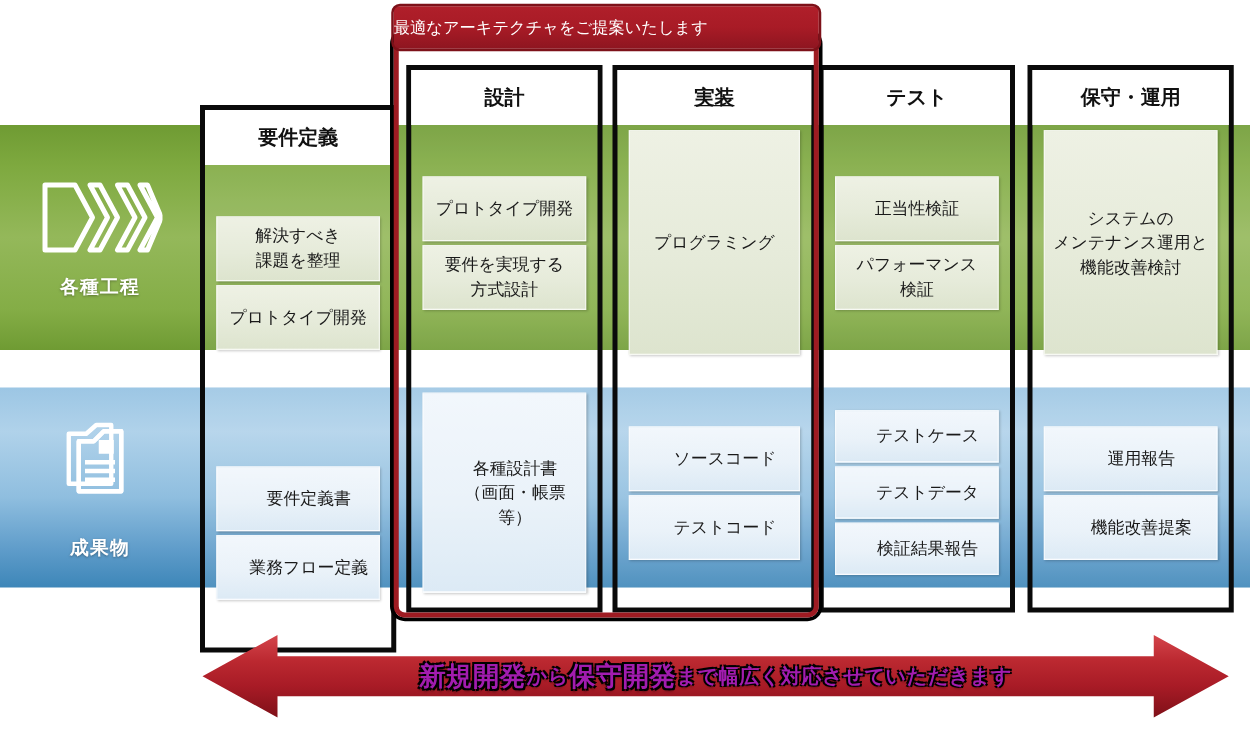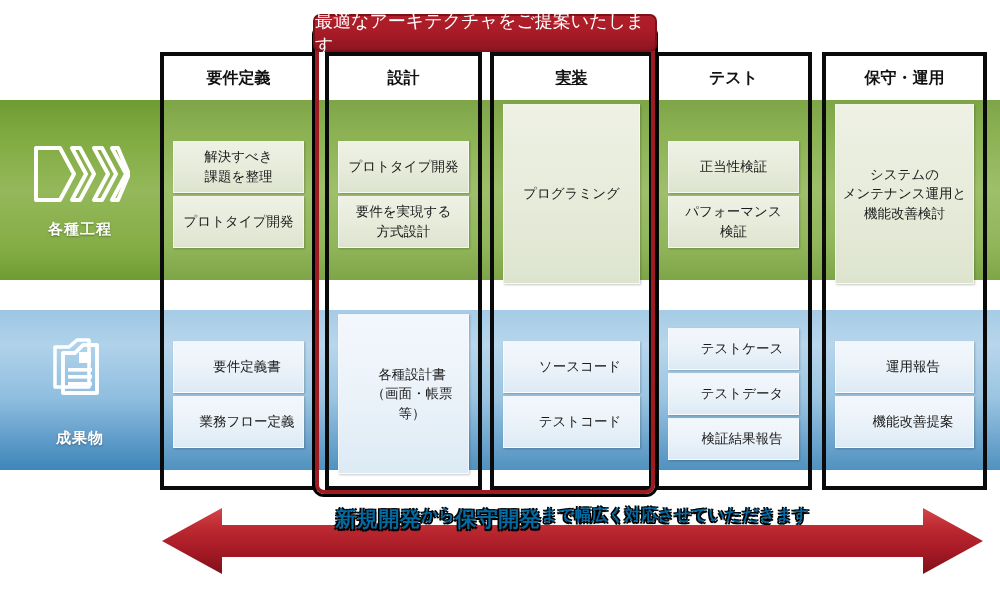--- a/index.html
+++ b/index.html
@@ -67,32 +67,32 @@
   }
   .row-label-green { top: 100px; height: 180px; }
   .row-label-blue  { top: 310px; height: 160px; gap: 12px; }
   .row-label .ricon { margin-bottom: 12px; }
   .row-label .rtext { margin-top: 2px; }
 
   
   .top-banner {
     position: absolute;
     left: 313px;
-    top: 14px;
+    top: 3px;
     width: 344px;
     height: 38px;
     background: linear-gradient(to bottom, #b01f2a 0%, #a81b26 50%, #8e1520 100%);
     border: 2px solid #7d1119;
     border-radius: 7px;
     box-sizing: border-box;
     display: flex;
     align-items: center;
-    justify-content: center;
+    justify-content: flex-start;
     color: #ffffff;
-    font-size: 18px;
+    font-size: 13px;
     font-weight: normal;
     z-index: 7;
   }
 
   
   .highlight-frame {
     position: absolute;
     left: 315px;
     top: 26px;
     width: 340px;
@@ -182,24 +182,25 @@
     height: 72px;
     z-index: 4;
   }
   .arrow-label {
     position: absolute;
     left: 0;
     top: 0;
     width: 100%;
     height: 100%;
     display: flex;
+    align-items: center;
     justify-content: center;
     font-size: 21px;
     font-weight: bold;
-    color: #0369a1;
+    color: #a21caf;
     text-shadow:
       -1.5px -1.5px 0 #000, 1.5px -1.5px 0 #000,
       -1.5px  1.5px 0 #000, 1.5px  1.5px 0 #000,
        0 2px 2px rgba(0,0,0,0.4);
     letter-spacing: 0.5px;
     pointer-events: none;
   }
   .arrow-label .small { font-size: 16px; font-weight: bold; }
 
   
@@ -241,21 +242,21 @@
         <rect x="19" y="35" width="24" height="3.6"></rect>
         <rect x="19" y="42" width="24" height="3.6"></rect>
         <rect x="19" y="49" width="24" height="3.6"></rect>
       </g>
       <path d="M14 20 L26 20 L34 12 L48 12 L48 60 L14 60 Z" fill="none" stroke="#ffffff" stroke-width="3.5" stroke-linejoin="round"></path>
     </svg>
   </span>
   <span class="rtext">成果物</span>
 </div>
 
-<div class="col" style="left:160px; width:157px;">
+<div class="col" style="left:160px; width:157px;margin-top:32px;">
   <div class="col-head">要件定義</div>
   <div class="col-body">
     <div class="zone zone-green">
       <div class="card card-green h2">解決すべき<br>課題を整理</div>
       <div class="card card-green h2">プロトタイプ開発</div>
     </div>
     <div class="zone zone-blue">
       <div class="card card-blue h2">要件定義書</div>
       <div class="card card-blue h2">業務フロー定義</div>
     </div>

